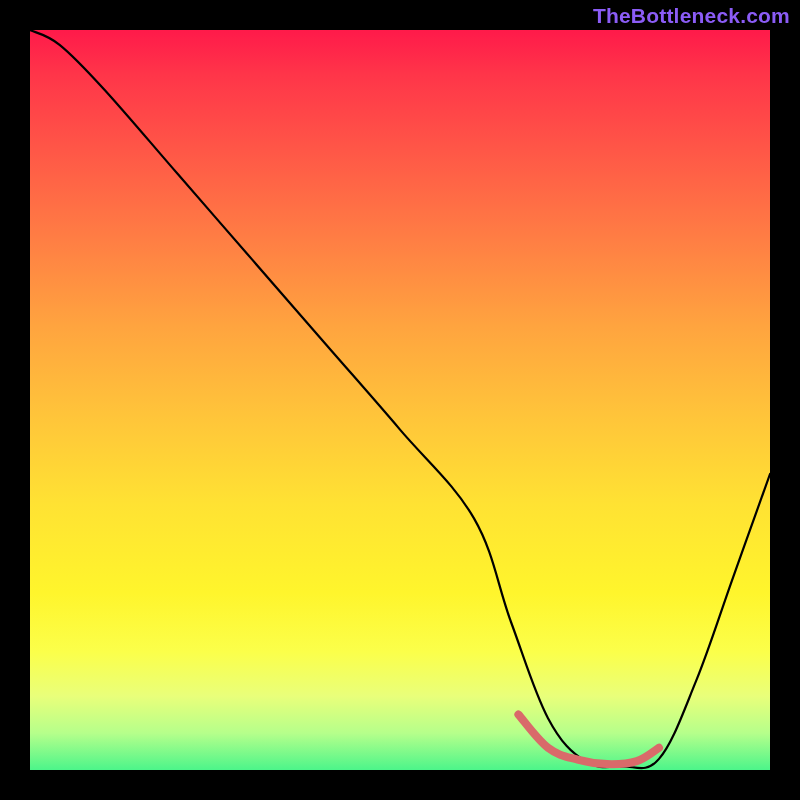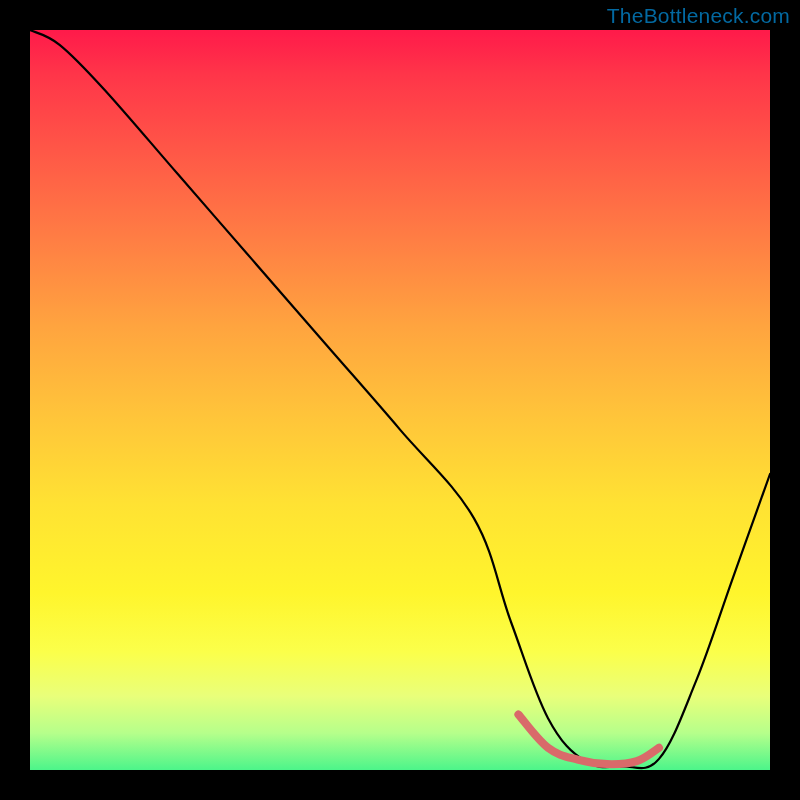--- a/index.html
+++ b/index.html
@@ -14,23 +14,23 @@
   .frame {
     position: relative;
     width: 800px;
     height: 800px;
     background: #000;
   }
   .watermark {
     position: absolute;
     top: 4px;
     right: 10px;
-    color: #0369a1;
+    color: #8b5cf6;
     font-size: 21px;
-    font-weight: 400;
+    font-weight: 700;
     letter-spacing: 0.2px;
   }
   .plot {
     position: absolute;
     left: 30px;
     top: 30px;
     width: 740px;
     height: 740px;
   }
   .gradient {

